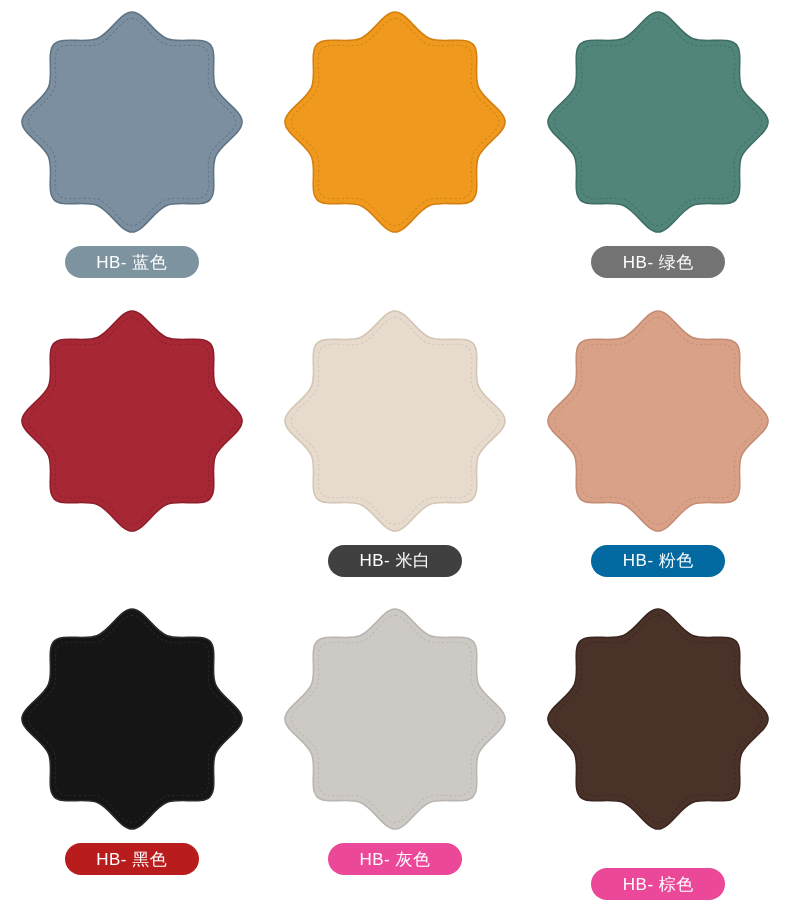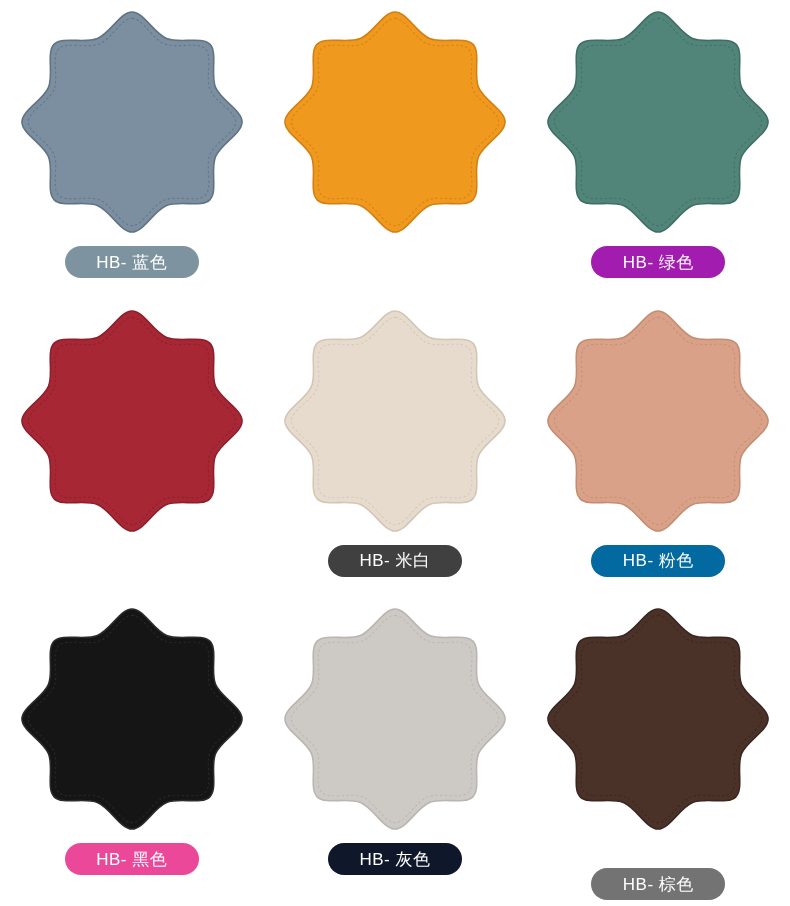--- a/index.html
+++ b/index.html
@@ -85,21 +85,21 @@
         </svg>
       </div>
     </div>
     <div class="swatch-cell">
       <div class="swatch-shape-wrap">
         <svg viewBox="0 0 230 230" class="swatch-shape">
           <path d="M 115.00 3.00 C 126.74 3.00, 137.01 24.54, 150.21 30.00 C 163.41 35.47, 185.90 27.51, 194.20 35.80 C 202.49 44.10, 194.53 66.59, 200.00 79.79 C 205.46 92.99, 227.00 103.26, 227.00 115.00 C 227.00 126.74, 205.46 137.01, 200.00 150.21 C 194.53 163.41, 202.49 185.90, 194.20 194.20 C 185.90 202.49, 163.41 194.53, 150.21 200.00 C 137.01 205.46, 126.74 227.00, 115.00 227.00 C 103.26 227.00, 92.99 205.46, 79.79 200.00 C 66.59 194.53, 44.10 202.49, 35.80 194.20 C 27.51 185.90, 35.47 163.41, 30.00 150.21 C 24.54 137.01, 3.00 126.74, 3.00 115.00 C 3.00 103.26, 24.54 92.99, 30.00 79.79 C 35.47 66.59, 27.51 44.10, 35.80 35.80 C 44.10 27.51, 66.59 35.47, 79.79 30.00 C 92.99 24.54, 103.26 3.00, 115.00 3.00 Z" fill="#52857a" stroke="#3f6e64" stroke-width="1.6"></path>
           <path d="M 115.00 9.50 C 125.97 9.50, 135.48 30.40, 147.91 35.55 C 160.34 40.70, 181.84 32.64, 189.60 40.40 C 197.36 48.16, 189.30 69.66, 194.45 82.09 C 199.60 94.52, 220.50 104.03, 220.50 115.00 C 220.50 125.97, 199.60 135.48, 194.45 147.91 C 189.30 160.34, 197.36 181.84, 189.60 189.60 C 181.84 197.36, 160.34 189.30, 147.91 194.45 C 135.48 199.60, 125.97 220.50, 115.00 220.50 C 104.03 220.50, 94.52 199.60, 82.09 194.45 C 69.66 189.30, 48.16 197.36, 40.40 189.60 C 32.64 181.84, 40.70 160.34, 35.55 147.91 C 30.40 135.48, 9.50 125.97, 9.50 115.00 C 9.50 104.03, 30.40 94.52, 35.55 82.09 C 40.70 69.66, 32.64 48.16, 40.40 40.40 C 48.16 32.64, 69.66 40.70, 82.09 35.55 C 94.52 30.40, 104.03 9.50, 115.00 9.50 Z" fill="none" stroke="#3f6e64" stroke-width="1.1" stroke-dasharray="2.4 2.4" opacity="0.85"></path>
         </svg>
       </div>
-      <div class="swatch-label" style="background: #a21caf; color: rgb(255, 255, 255);">HB- 绿色</div>
+      <div class="swatch-label" style="background: #737373; color: rgb(255, 255, 255);">HB- 绿色</div>
     </div>
     <div class="swatch-cell">
       <div class="swatch-shape-wrap">
         <svg viewBox="0 0 230 230" class="swatch-shape">
           <path d="M 115.00 3.00 C 126.74 3.00, 137.01 24.54, 150.21 30.00 C 163.41 35.47, 185.90 27.51, 194.20 35.80 C 202.49 44.10, 194.53 66.59, 200.00 79.79 C 205.46 92.99, 227.00 103.26, 227.00 115.00 C 227.00 126.74, 205.46 137.01, 200.00 150.21 C 194.53 163.41, 202.49 185.90, 194.20 194.20 C 185.90 202.49, 163.41 194.53, 150.21 200.00 C 137.01 205.46, 126.74 227.00, 115.00 227.00 C 103.26 227.00, 92.99 205.46, 79.79 200.00 C 66.59 194.53, 44.10 202.49, 35.80 194.20 C 27.51 185.90, 35.47 163.41, 30.00 150.21 C 24.54 137.01, 3.00 126.74, 3.00 115.00 C 3.00 103.26, 24.54 92.99, 30.00 79.79 C 35.47 66.59, 27.51 44.10, 35.80 35.80 C 44.10 27.51, 66.59 35.47, 79.79 30.00 C 92.99 24.54, 103.26 3.00, 115.00 3.00 Z" fill="#a72735" stroke="#8d1f2c" stroke-width="1.6"></path>
           <path d="M 115.00 9.50 C 125.97 9.50, 135.48 30.40, 147.91 35.55 C 160.34 40.70, 181.84 32.64, 189.60 40.40 C 197.36 48.16, 189.30 69.66, 194.45 82.09 C 199.60 94.52, 220.50 104.03, 220.50 115.00 C 220.50 125.97, 199.60 135.48, 194.45 147.91 C 189.30 160.34, 197.36 181.84, 189.60 189.60 C 181.84 197.36, 160.34 189.30, 147.91 194.45 C 135.48 199.60, 125.97 220.50, 115.00 220.50 C 104.03 220.50, 94.52 199.60, 82.09 194.45 C 69.66 189.30, 48.16 197.36, 40.40 189.60 C 32.64 181.84, 40.70 160.34, 35.55 147.91 C 30.40 135.48, 9.50 125.97, 9.50 115.00 C 9.50 104.03, 30.40 94.52, 35.55 82.09 C 40.70 69.66, 32.64 48.16, 40.40 40.40 C 48.16 32.64, 69.66 40.70, 82.09 35.55 C 94.52 30.40, 104.03 9.50, 115.00 9.50 Z" fill="none" stroke="#8d1f2c" stroke-width="1.1" stroke-dasharray="2.4 2.4" opacity="0.85"></path>
         </svg>
       </div>
     </div>
     <div class="swatch-cell">
@@ -120,33 +120,33 @@
       </div>
       <div class="swatch-label" style="background: #0369a1; color: rgb(255, 255, 255);">HB- 粉色</div>
     </div>
     <div class="swatch-cell">
       <div class="swatch-shape-wrap">
         <svg viewBox="0 0 230 230" class="swatch-shape">
           <path d="M 115.00 3.00 C 126.74 3.00, 137.01 24.54, 150.21 30.00 C 163.41 35.47, 185.90 27.51, 194.20 35.80 C 202.49 44.10, 194.53 66.59, 200.00 79.79 C 205.46 92.99, 227.00 103.26, 227.00 115.00 C 227.00 126.74, 205.46 137.01, 200.00 150.21 C 194.53 163.41, 202.49 185.90, 194.20 194.20 C 185.90 202.49, 163.41 194.53, 150.21 200.00 C 137.01 205.46, 126.74 227.00, 115.00 227.00 C 103.26 227.00, 92.99 205.46, 79.79 200.00 C 66.59 194.53, 44.10 202.49, 35.80 194.20 C 27.51 185.90, 35.47 163.41, 30.00 150.21 C 24.54 137.01, 3.00 126.74, 3.00 115.00 C 3.00 103.26, 24.54 92.99, 30.00 79.79 C 35.47 66.59, 27.51 44.10, 35.80 35.80 C 44.10 27.51, 66.59 35.47, 79.79 30.00 C 92.99 24.54, 103.26 3.00, 115.00 3.00 Z" fill="#151515" stroke="#2b2b2b" stroke-width="1.6"></path>
           <path d="M 115.00 9.50 C 125.97 9.50, 135.48 30.40, 147.91 35.55 C 160.34 40.70, 181.84 32.64, 189.60 40.40 C 197.36 48.16, 189.30 69.66, 194.45 82.09 C 199.60 94.52, 220.50 104.03, 220.50 115.00 C 220.50 125.97, 199.60 135.48, 194.45 147.91 C 189.30 160.34, 197.36 181.84, 189.60 189.60 C 181.84 197.36, 160.34 189.30, 147.91 194.45 C 135.48 199.60, 125.97 220.50, 115.00 220.50 C 104.03 220.50, 94.52 199.60, 82.09 194.45 C 69.66 189.30, 48.16 197.36, 40.40 189.60 C 32.64 181.84, 40.70 160.34, 35.55 147.91 C 30.40 135.48, 9.50 125.97, 9.50 115.00 C 9.50 104.03, 30.40 94.52, 35.55 82.09 C 40.70 69.66, 32.64 48.16, 40.40 40.40 C 48.16 32.64, 69.66 40.70, 82.09 35.55 C 94.52 30.40, 104.03 9.50, 115.00 9.50 Z" fill="none" stroke="#2b2b2b" stroke-width="1.1" stroke-dasharray="2.4 2.4" opacity="0.85"></path>
         </svg>
       </div>
-      <div class="swatch-label" style="background: #ec4899; color: rgb(255, 255, 255);">HB- 黑色</div>
+      <div class="swatch-label" style="background: #b91c1c; color: rgb(255, 255, 255);">HB- 黑色</div>
     </div>
     <div class="swatch-cell">
       <div class="swatch-shape-wrap">
         <svg viewBox="0 0 230 230" class="swatch-shape">
           <path d="M 115.00 3.00 C 126.74 3.00, 137.01 24.54, 150.21 30.00 C 163.41 35.47, 185.90 27.51, 194.20 35.80 C 202.49 44.10, 194.53 66.59, 200.00 79.79 C 205.46 92.99, 227.00 103.26, 227.00 115.00 C 227.00 126.74, 205.46 137.01, 200.00 150.21 C 194.53 163.41, 202.49 185.90, 194.20 194.20 C 185.90 202.49, 163.41 194.53, 150.21 200.00 C 137.01 205.46, 126.74 227.00, 115.00 227.00 C 103.26 227.00, 92.99 205.46, 79.79 200.00 C 66.59 194.53, 44.10 202.49, 35.80 194.20 C 27.51 185.90, 35.47 163.41, 30.00 150.21 C 24.54 137.01, 3.00 126.74, 3.00 115.00 C 3.00 103.26, 24.54 92.99, 30.00 79.79 C 35.47 66.59, 27.51 44.10, 35.80 35.80 C 44.10 27.51, 66.59 35.47, 79.79 30.00 C 92.99 24.54, 103.26 3.00, 115.00 3.00 Z" fill="#cdc9c5" stroke="#bab5b1" stroke-width="1.6"></path>
           <path d="M 115.00 9.50 C 125.97 9.50, 135.48 30.40, 147.91 35.55 C 160.34 40.70, 181.84 32.64, 189.60 40.40 C 197.36 48.16, 189.30 69.66, 194.45 82.09 C 199.60 94.52, 220.50 104.03, 220.50 115.00 C 220.50 125.97, 199.60 135.48, 194.45 147.91 C 189.30 160.34, 197.36 181.84, 189.60 189.60 C 181.84 197.36, 160.34 189.30, 147.91 194.45 C 135.48 199.60, 125.97 220.50, 115.00 220.50 C 104.03 220.50, 94.52 199.60, 82.09 194.45 C 69.66 189.30, 48.16 197.36, 40.40 189.60 C 32.64 181.84, 40.70 160.34, 35.55 147.91 C 30.40 135.48, 9.50 125.97, 9.50 115.00 C 9.50 104.03, 30.40 94.52, 35.55 82.09 C 40.70 69.66, 32.64 48.16, 40.40 40.40 C 48.16 32.64, 69.66 40.70, 82.09 35.55 C 94.52 30.40, 104.03 9.50, 115.00 9.50 Z" fill="none" stroke="#bab5b1" stroke-width="1.1" stroke-dasharray="2.4 2.4" opacity="0.85"></path>
         </svg>
       </div>
-      <div class="swatch-label" style="background: #0f172a; color: rgb(255, 255, 255);">HB- 灰色</div>
+      <div class="swatch-label" style="background: #ec4899; color: rgb(255, 255, 255);">HB- 灰色</div>
     </div>
     <div class="swatch-cell">
       <div class="swatch-shape-wrap">
         <svg viewBox="0 0 230 230" class="swatch-shape">
           <path d="M 115.00 3.00 C 126.74 3.00, 137.01 24.54, 150.21 30.00 C 163.41 35.47, 185.90 27.51, 194.20 35.80 C 202.49 44.10, 194.53 66.59, 200.00 79.79 C 205.46 92.99, 227.00 103.26, 227.00 115.00 C 227.00 126.74, 205.46 137.01, 200.00 150.21 C 194.53 163.41, 202.49 185.90, 194.20 194.20 C 185.90 202.49, 163.41 194.53, 150.21 200.00 C 137.01 205.46, 126.74 227.00, 115.00 227.00 C 103.26 227.00, 92.99 205.46, 79.79 200.00 C 66.59 194.53, 44.10 202.49, 35.80 194.20 C 27.51 185.90, 35.47 163.41, 30.00 150.21 C 24.54 137.01, 3.00 126.74, 3.00 115.00 C 3.00 103.26, 24.54 92.99, 30.00 79.79 C 35.47 66.59, 27.51 44.10, 35.80 35.80 C 44.10 27.51, 66.59 35.47, 79.79 30.00 C 92.99 24.54, 103.26 3.00, 115.00 3.00 Z" fill="#4a3229" stroke="#3a261f" stroke-width="1.6"></path>
           <path d="M 115.00 9.50 C 125.97 9.50, 135.48 30.40, 147.91 35.55 C 160.34 40.70, 181.84 32.64, 189.60 40.40 C 197.36 48.16, 189.30 69.66, 194.45 82.09 C 199.60 94.52, 220.50 104.03, 220.50 115.00 C 220.50 125.97, 199.60 135.48, 194.45 147.91 C 189.30 160.34, 197.36 181.84, 189.60 189.60 C 181.84 197.36, 160.34 189.30, 147.91 194.45 C 135.48 199.60, 125.97 220.50, 115.00 220.50 C 104.03 220.50, 94.52 199.60, 82.09 194.45 C 69.66 189.30, 48.16 197.36, 40.40 189.60 C 32.64 181.84, 40.70 160.34, 35.55 147.91 C 30.40 135.48, 9.50 125.97, 9.50 115.00 C 9.50 104.03, 30.40 94.52, 35.55 82.09 C 40.70 69.66, 32.64 48.16, 40.40 40.40 C 48.16 32.64, 69.66 40.70, 82.09 35.55 C 94.52 30.40, 104.03 9.50, 115.00 9.50 Z" fill="none" stroke="#3a261f" stroke-width="1.1" stroke-dasharray="2.4 2.4" opacity="0.85"></path>
         </svg>
       </div>
-      <div class="swatch-label" style="background: #737373; color: rgb(255, 255, 255); margin-top: 33px;">HB- 棕色</div>
+      <div class="swatch-label" style="background: #ec4899; color: rgb(255, 255, 255); margin-top: 33px;">HB- 棕色</div>
     </div>
   </div>
 
 </body></html>

